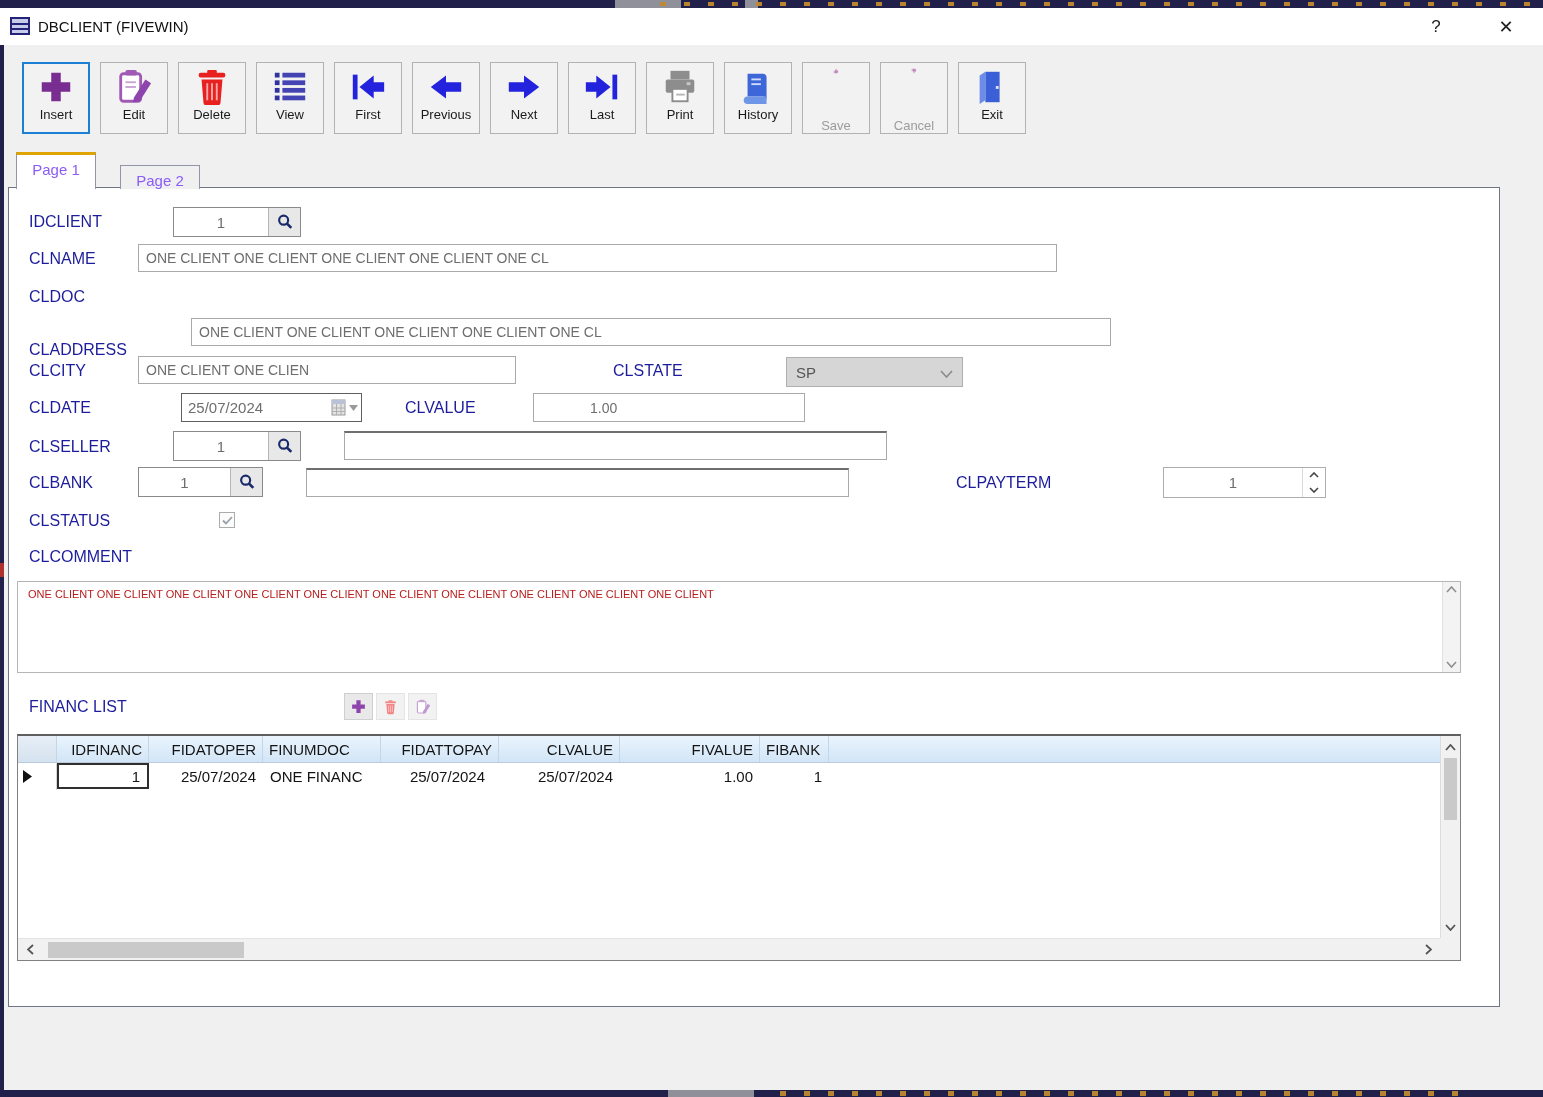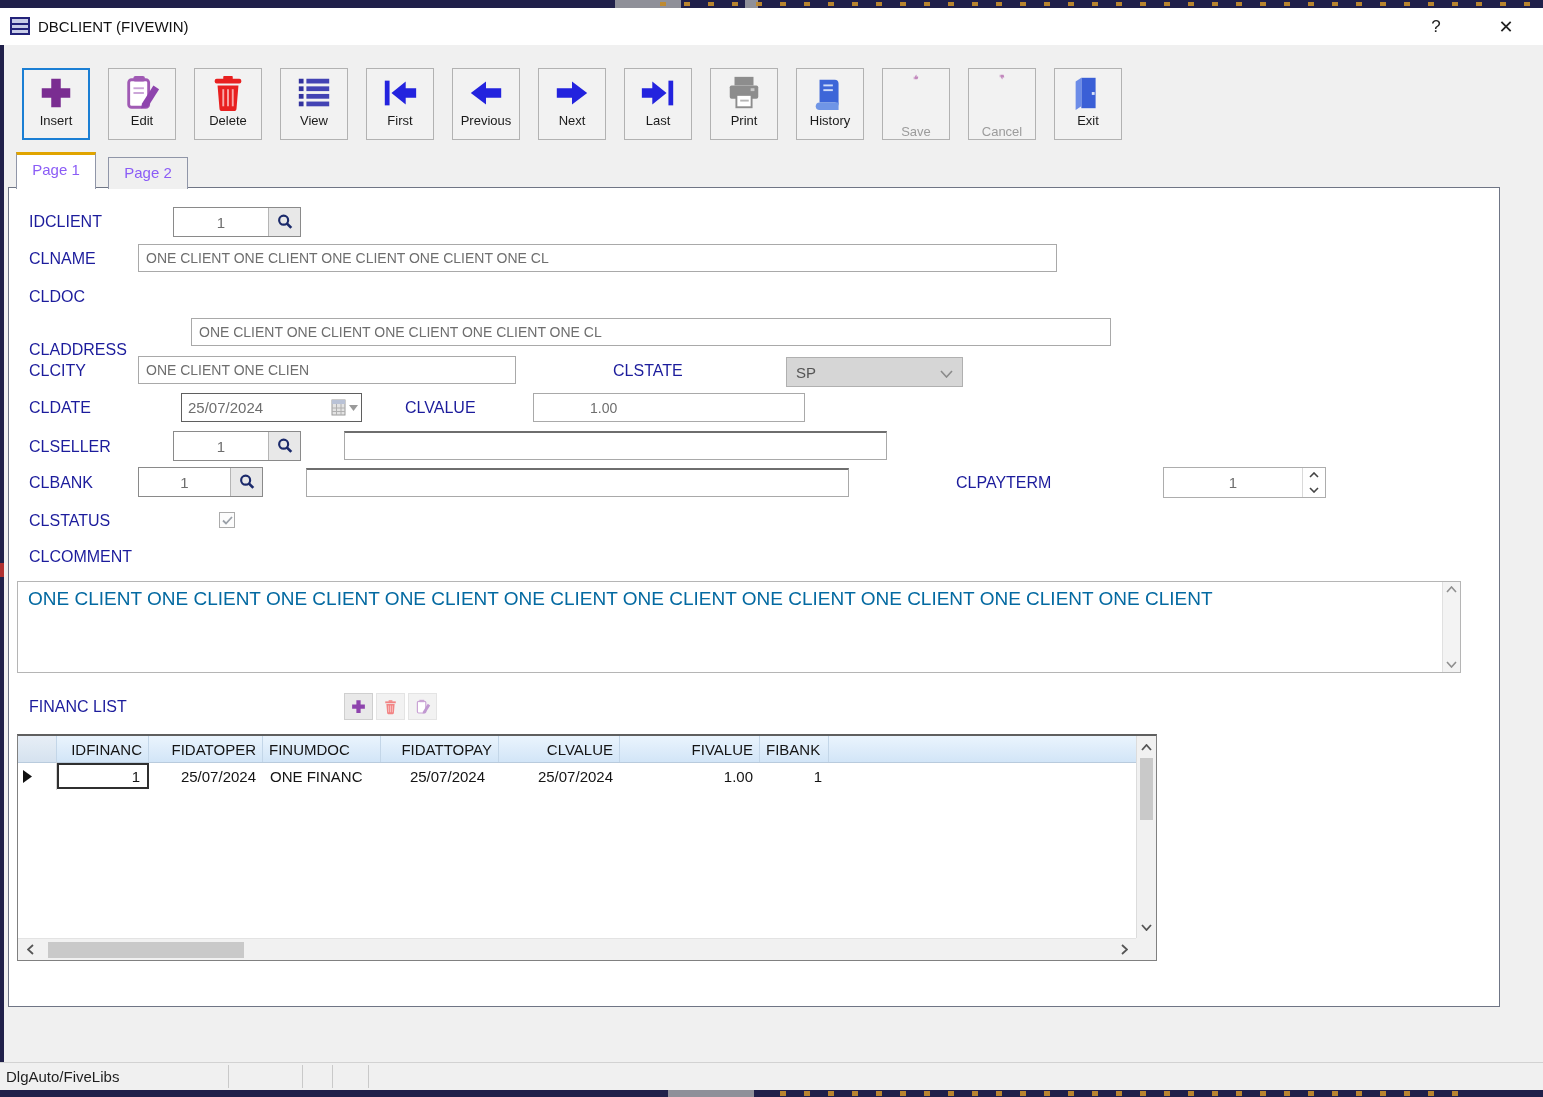--- a/index.html
+++ b/index.html
@@ -17,62 +17,62 @@
 
   
   .titlebar{position:absolute;left:0;top:8px;width:1543px;height:37px;background:#ffffff;}
   .title-icon{position:absolute;left:10px;top:8px;width:20px;height:20px;}
   .title-text{position:absolute;left:38px;top:10px;font-size:15px;color:#111111;}
   .cap-btn{position:absolute;top:5px;height:28px;display:flex;align-items:center;justify-content:center;color:#222;cursor:default;}
   .cap-help{left:1416px;width:40px;font-size:17px;}
   .cap-close{left:1484px;width:44px;font-size:18px;}
 
   
-  .toolbar{position:absolute;left:22px;top:68px;display:flex;gap:18px;}
+  .toolbar{position:absolute;left:22px;top:62px;display:flex;gap:10px;}
   .tb-btn{box-sizing:border-box;width:68px;height:72px;background:#f2f2f2;border:1px solid #b2b2b2;display:flex;flex-direction:column;align-items:center;}
   .tb-btn.focus{border:2px solid #1b7fd4;}
   .tb-icon{margin-top:5px;width:38px;height:38px;display:block;}
   .tb-btn.focus .tb-icon{margin-top:4px;}
   .tb-label{font-size:13px;color:#1a1a1a;margin-top:1px;}
   .tb-btn.disabled .tb-label{color:#9c9c9c;margin-top:44px;}
 
   
   .tabs{position:absolute;left:16px;top:152px;height:37px;display:flex;align-items:flex-end;z-index:3;}
   .tab{box-sizing:border-box;width:80px;text-align:center;font-size:15px;color:#8b5cf6;background:#f0f0f0;border:1px solid #9096a8;border-bottom:none;padding-top:7px;}
   .tab.active{height:37px;background:#ffffff;border-top:3px solid #e0a400;padding-top:6px;}
-  .tab.inactive{height:32px;margin-left:12px;padding-top:6px;}
+  .tab.inactive{height:24px;margin-left:24px;padding-top:6px;}
 
   
   .panel{position:absolute;left:8px;top:187px;width:1492px;height:820px;background:#ffffff;border:1px solid #6f7585;box-sizing:border-box;}
   .lbl{position:absolute;font-size:16px;color:#1c1c9c;white-space:nowrap;}
   .field{position:absolute;box-sizing:border-box;background:#fff;border:1px solid #a9a9a9;color:#6e6e6e;font-size:14px;display:flex;align-items:center;padding:0 7px;white-space:nowrap;overflow:hidden;}
   .field.sunken{border:1px solid #a9a9a9;border-top:2px solid #6e6e6e;}
   .lookup{position:absolute;box-sizing:border-box;border:1px solid #8a8a8a;background:#fff;display:flex;}
   .lookup .val{flex:1;display:flex;align-items:center;justify-content:center;color:#6e6e6e;font-size:15px;}
   .lookup .btn{width:31px;background:#e8e8e8;border-left:1px solid #b5b5b5;display:flex;align-items:center;justify-content:center;}
   .combo{position:absolute;box-sizing:border-box;background:#d6d6d6;border:1px solid #b0b0b0;color:#555;font-size:15px;display:flex;align-items:center;padding:0 9px;}
   .combo .chev{margin-left:auto;}
   .datebox{position:absolute;box-sizing:border-box;background:#fff;border:1px solid #5f5f5f;display:flex;align-items:center;color:#6e6e6e;font-size:15px;padding-left:6px;}
   .datebox .calbtn{margin-left:auto;width:34px;height:100%;display:flex;align-items:center;justify-content:center;gap:3px;background:#fff;}
   .spinner{position:absolute;box-sizing:border-box;background:#fff;border:1px solid #adadad;display:flex;}
   .spinner .val{flex:1;display:flex;align-items:center;justify-content:center;color:#6e6e6e;font-size:15px;}
   .spinner .arrows{width:22px;display:flex;flex-direction:column;border-left:1px solid #d9d9d9;}
   .spinner .arrows div{flex:1;display:flex;align-items:center;justify-content:center;}
   .checkbox{position:absolute;box-sizing:border-box;width:16px;height:16px;background:#fcfcfc;border:1px solid #ababab;display:flex;align-items:center;justify-content:center;}
 
   .commentbox{position:absolute;left:8px;top:393px;width:1444px;height:92px;box-sizing:border-box;background:#fff;border:1px solid #b5b5b5;display:flex;}
-  .commentbox .text{flex:1;padding:6px 4px 0 10px;font-size:19px;color:#0369a1;white-space:nowrap;overflow:hidden;}
+  .commentbox .text{flex:1;padding:6px 4px 0 10px;font-size:11px;color:#b91c1c;white-space:nowrap;overflow:hidden;}
   .vscroll{width:18px;background:#f3f3f3;border-left:1px solid #e0e0e0;display:flex;flex-direction:column;justify-content:space-between;align-items:center;padding:4px 0;box-sizing:border-box;}
 
   .mini-btns{position:absolute;left:335px;top:505px;display:flex;gap:3px;}
   .mini-btn{box-sizing:border-box;width:29px;height:27px;background:#e9e9e9;border:1px solid #cfcfcf;display:flex;align-items:center;justify-content:center;}
   .mini-btn.faded{opacity:.55;}
 
   
-  .grid{position:absolute;left:8px;top:546px;width:1140px;height:227px;box-sizing:border-box;background:#fff;border:1px solid #808080;border-top:2px solid #5f5f5f;}
+  .grid{position:absolute;left:8px;top:546px;width:1444px;height:227px;box-sizing:border-box;background:#fff;border:1px solid #808080;border-top:2px solid #5f5f5f;}
   .grid-head{position:absolute;left:0;top:0;right:20px;height:26px;display:flex;background:linear-gradient(#eaf4fd,#d2e5f7);border-bottom:1px solid #b9cbdd;}
   .gh{box-sizing:border-box;font-size:15px;color:#141414;display:flex;align-items:center;border-right:1px solid #c3d6e8;padding:0 6px;}
   .gh.r{justify-content:flex-end;}
   .gh.ind{background:linear-gradient(#e7eef6,#d5e2ef);}
   .gh.fill{flex:1;border-right:none;}
   .grid-row{position:absolute;left:0;top:26px;right:20px;height:28px;display:flex;font-size:15px;color:#141414;}
   .gc{box-sizing:border-box;display:flex;align-items:center;padding:0 7px;}
   .gc.r{justify-content:flex-end;}
   .gc.ind{border-right:1px solid #d5d5d5;justify-content:flex-start;padding-left:5px;}
   .gc.sel{border:2px solid #2f2f2f;margin:1px 0;}
@@ -422,26 +422,19 @@
             <svg width="7" height="11" viewBox="0 0 7 11">
               <path d="M1 1 L6 5.5 L1 10" stroke="#555" stroke-width="1.8" fill="none"></path>
             </svg>
           </div>
       </div>
       <div class="grid-corner"></div>
     </div>
 
   </div>
 
-  <div class="statusbar">
-    <span class="txt">DlgAuto/FiveLibs</span>
-    <div class="sep" style="left:228px;"></div>
-    <div class="sep" style="left:302px;"></div>
-    <div class="sep" style="left:332px;"></div>
-    <div class="sep" style="left:368px;"></div>
-  </div>
 
   <div class="strip strip-bottom">
     <div class="gray-frag" style="left:668px;top:0;width:86px;height:7px;"></div>
     <div class="code-dashes" style="left:780px;right:70px;top:1px;height:5px;"></div>
   </div>
 
 </div>
 
 </body></html>

